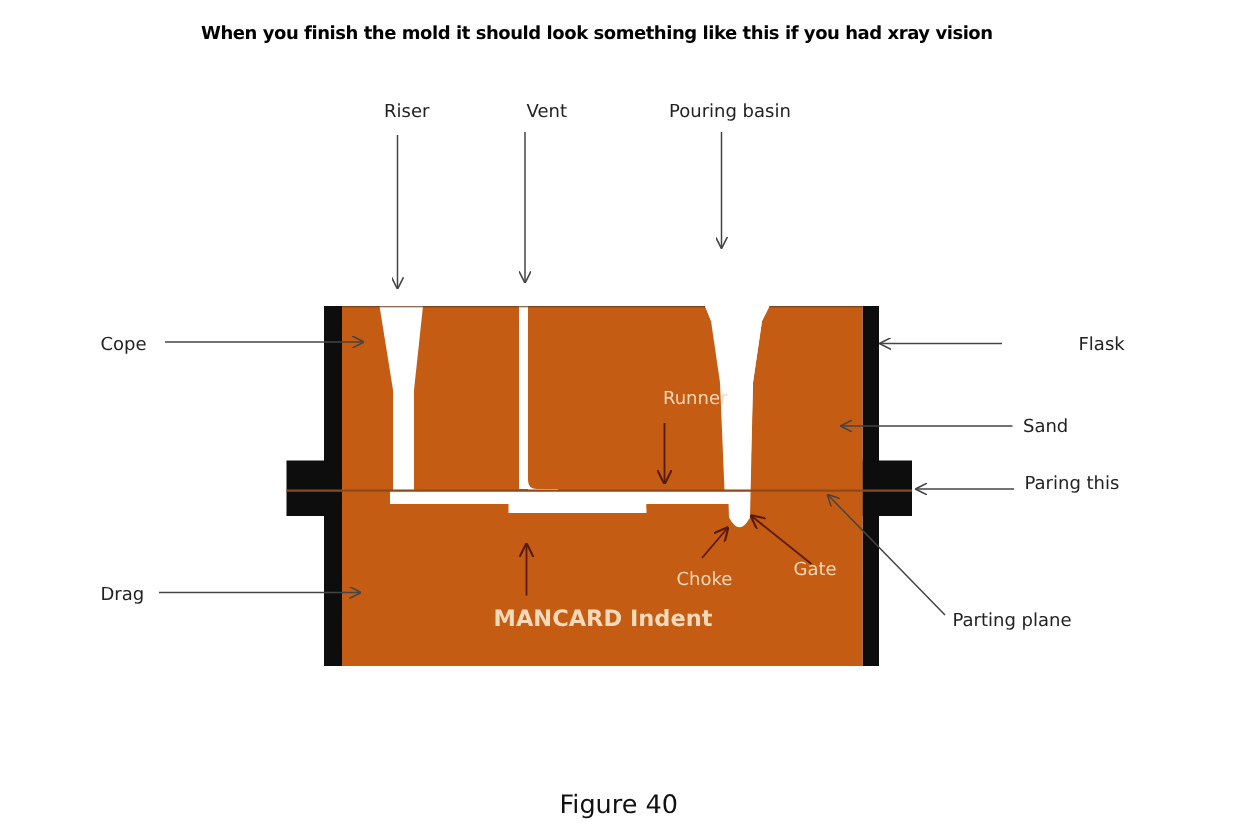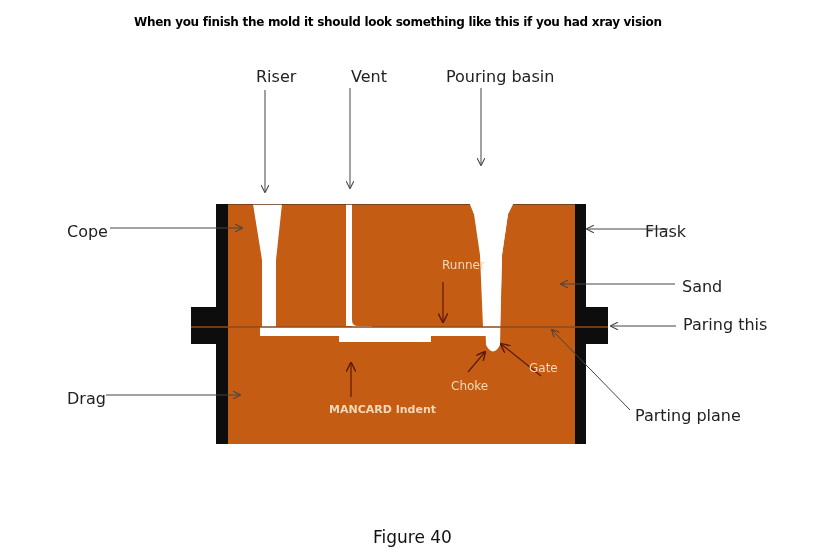--- a/index.html
+++ b/index.html
@@ -1,21 +1,21 @@
 <!DOCTYPE html>
 <html><head>
 <meta charset="utf-8">
 <style>
   html, body { margin: 0; padding: 0; background: #ffffff; }
   body { width: 827px; height: 560px; position: relative; overflow: hidden; font-family: "DejaVu Sans", sans-serif; }
   #page-title { position: absolute; left: 134px; top: 10px; width: 640px; font-family: "DejaVu Sans", sans-serif; font-weight: bold; font-size: 12px; line-height: 24px; color: #000; letter-spacing: -0.3px; }
   #diagram { position: absolute; left: 0; top: 0; }
-  .lbl { position: absolute; font-family: "DejaVu Sans", sans-serif; font-size: 16px; color: #222; white-space: nowrap; }
+  .lbl { position: absolute; font-family: "DejaVu Sans", sans-serif; font-size: 12px; color: #222; white-space: nowrap; }
   .lbl-in { position: absolute; font-family: "DejaVu Sans", sans-serif; font-size: 12px; color: #f6d9b8; white-space: nowrap; }
-  .lbl-in-bold { position: absolute; font-family: "DejaVu Sans", sans-serif; font-size: 11px; font-weight: bold; color: #f6d9b8; white-space: nowrap; }
+  .lbl-in-bold { position: absolute; font-family: "DejaVu Sans", sans-serif; font-size: 15px; font-weight: bold; color: #f6d9b8; white-space: nowrap; }
   #caption { position: absolute; left: 373px; top: 527px; font-family: "DejaVu Sans", sans-serif; font-size: 17px; color: #111; text-align: right; }
 </style>
 </head>
 <body>
 
 <div id="page-title">When you finish the mold it should look something like this if you had xray vision</div>
 
 <svg id="diagram" width="827" height="560" viewBox="0 0 827 560" xmlns="http://www.w3.org/2000/svg">
   <defs>
     <marker id="ah-out" viewBox="0 0 10 10" refX="9" refY="5" markerWidth="8" markerHeight="8" orient="auto-start-reverse">
@@ -83,23 +83,23 @@
   </g>
 </svg>
 
 <div class="lbl" style="left:256px; top:67px;">Riser</div>
 <div class="lbl" style="left:351px; top:67px;">Vent</div>
 <div class="lbl" style="left:446px; top:67px;">Pouring basin</div>
 
 <div class="lbl" style="left:67px; top:222px;">Cope</div>
 <div class="lbl" style="left:67px; top:389px;">Drag</div>
 
-<div class="lbl" style="left:645px; top:222px;">Flask</div>
+<div class="lbl" style="left:719px; top:222px;">Flask</div>
 <div class="lbl" style="left:682px; top:277px;">Sand</div>
 <div class="lbl" style="left:683px; top:315px;">Paring this</div>
 <div class="lbl" style="left:635px; top:406px;">Parting plane</div>
 
 <div class="lbl-in" style="left:442px; top:258px;">Runner</div>
 <div class="lbl-in" style="left:451px; top:379px;text-align:center;">Choke</div>
-<div class="lbl-in" style="left:529px; top:361px;">Gate</div>
+<div class="lbl-in" style="left:529px; top:372px;">Gate</div>
 <div class="lbl-in-bold" style="left:329px; top:403px;">MANCARD  Indent</div>
 
 <div id="caption">Figure 40</div>
 
 </body></html>

